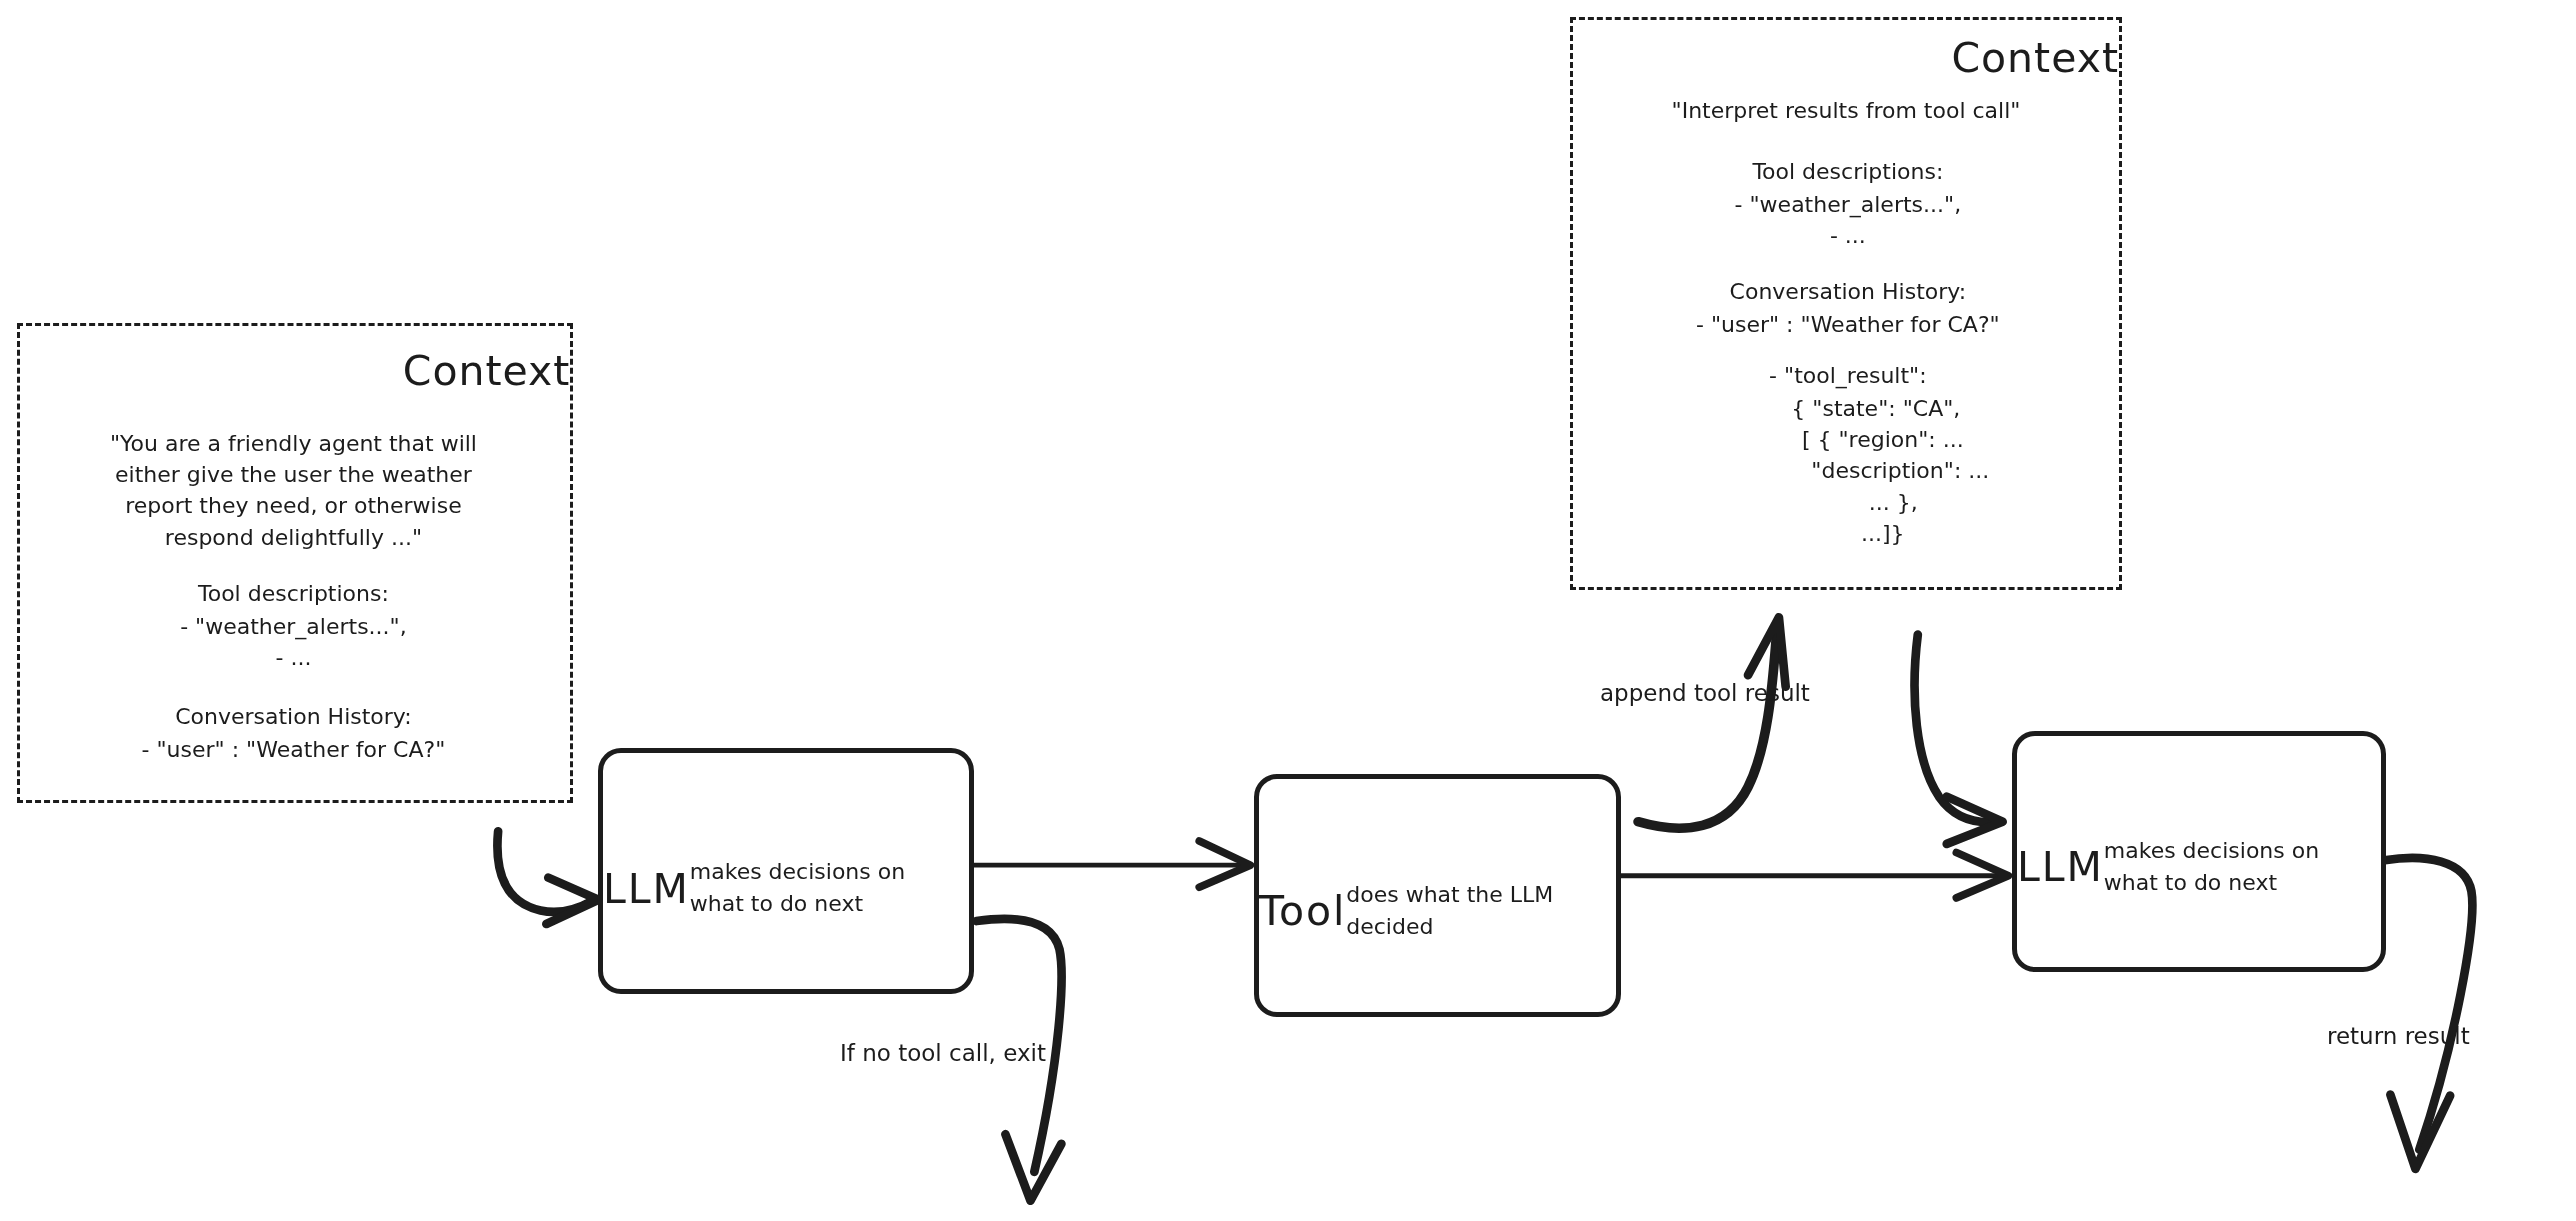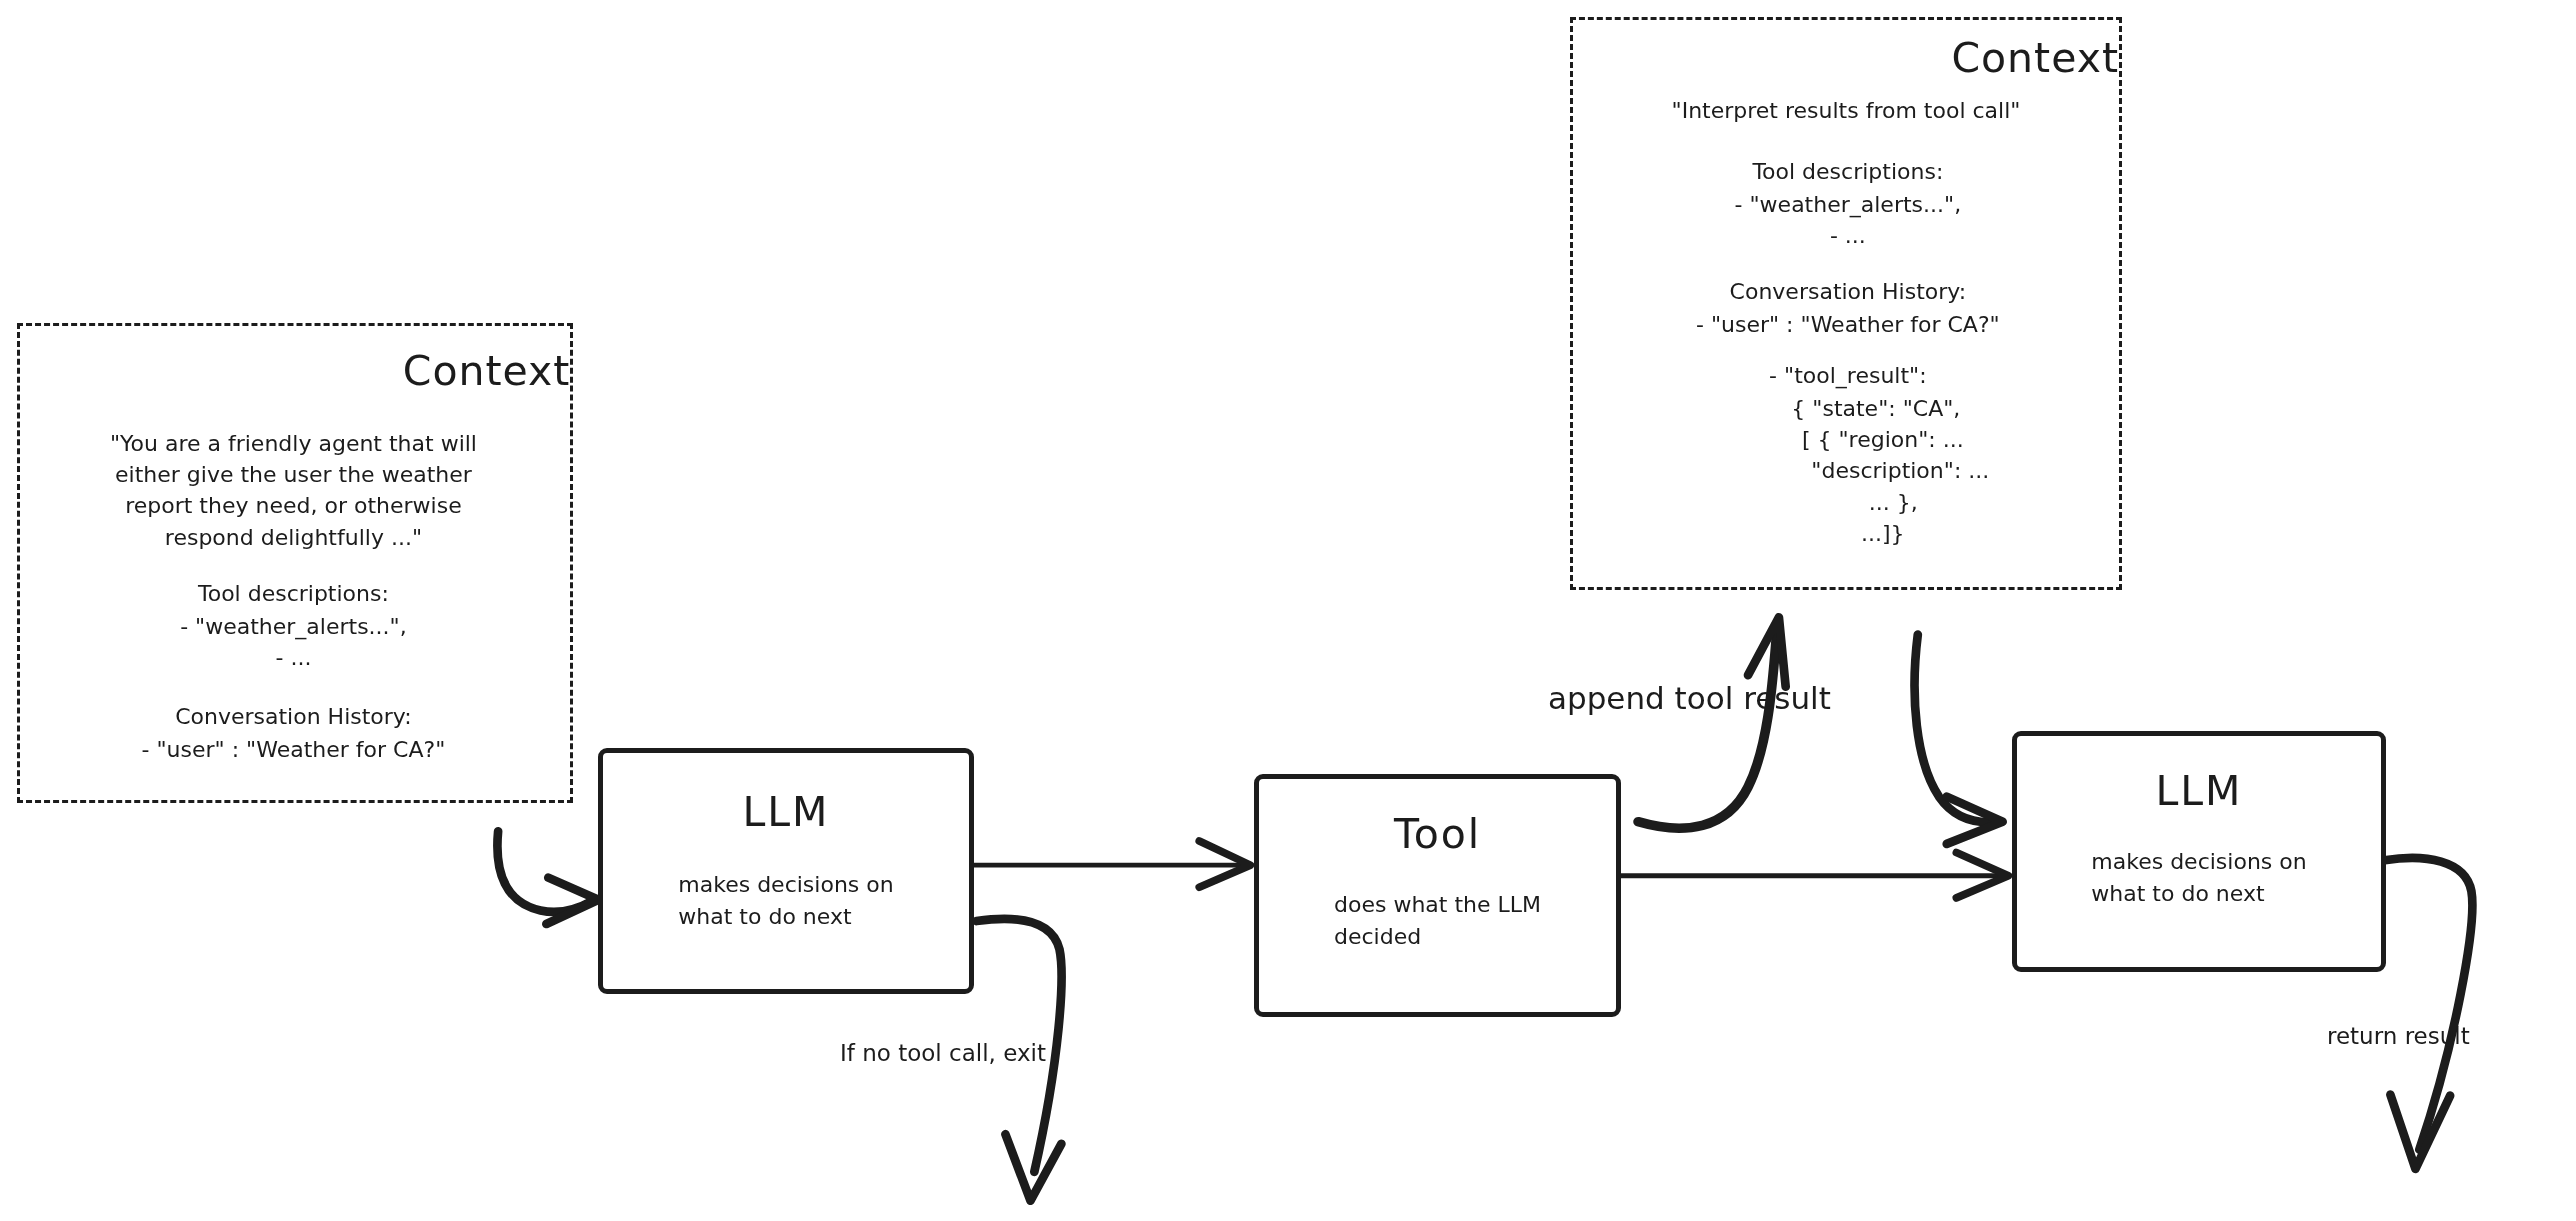--- a/index.html
+++ b/index.html
@@ -44,24 +44,24 @@
     color: #1c1c1c;
     font-family: "DejaVu Sans", sans-serif;
     white-space: pre-wrap;
     text-align: center;
   }
   
   .node {
     position: absolute;
     box-sizing: border-box;
     border: 5.8px solid #1c1c1c;
-    border-radius: 9px;
+    border-radius: 23px;
     background: #ffffff;
     display: flex;
-    flex-direction: column;
+    flex-direction: row;
     align-items: center;
   }
   .node-title {
     color: #1c1c1c;
     font-family: "DejaVu Sans", sans-serif;
     letter-spacing: 1.9px;
   }
   .node-sub {
     color: #1c1c1c;
     font-family: "DejaVu Sans", sans-serif;
@@ -165,18 +165,18 @@
   </div>
 
   <div class="node" style="left:2012px; top:731px; width:374px; height:241px;">
     <div class="node-title" style="margin-top:31px; font-size:41px;">LLM</div>
     <div class="node-sub" style="margin-top:31px; font-size:22px;">makes decisions on
 what to do next</div>
   </div>
 
   <div class="edge-label" style="left:840px; top:1040px; font-size:23px;">If no tool call, exit</div>
 
-  <div class="edge-label" style="left:1548px; top:680px; font-size:31px;">append tool result</div>
+  <div class="edge-label" style="left:1600px; top:680px; font-size:23px;">append tool result</div>
 
   <div class="edge-label" style="left:2327px; top:1023px; font-size:23px;">return result</div>
 
 </div>
 
 
 </body></html>

